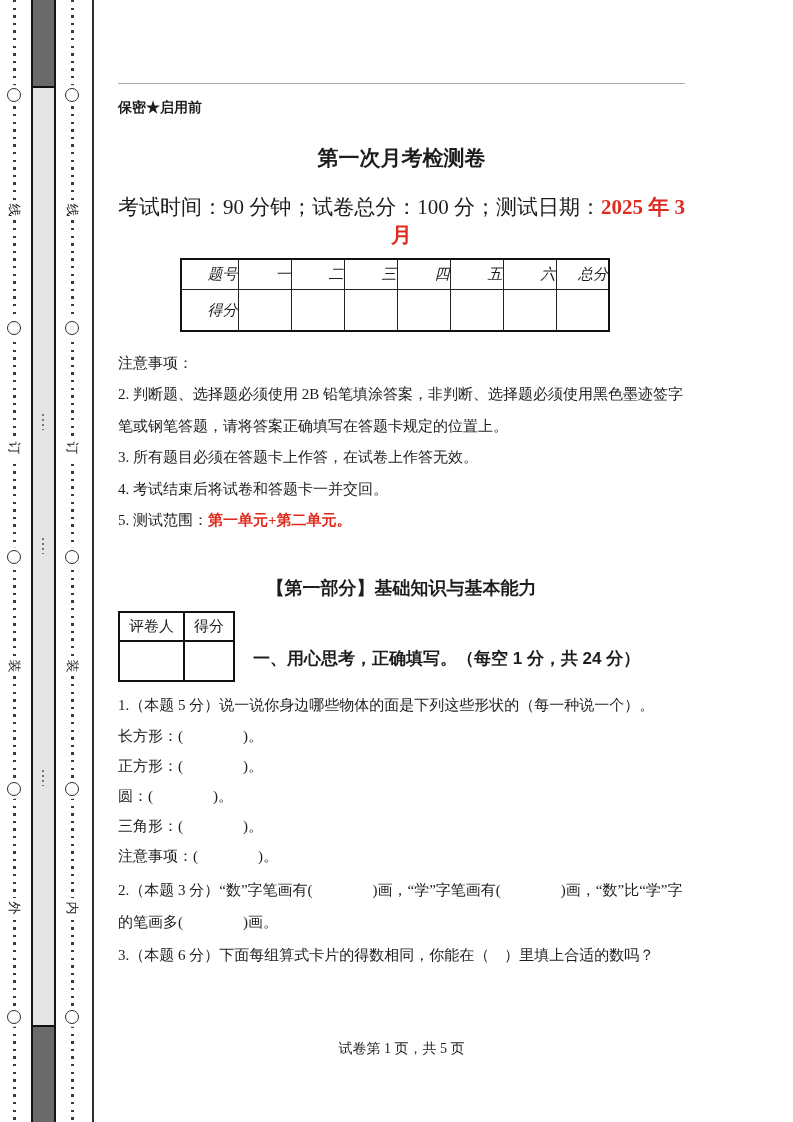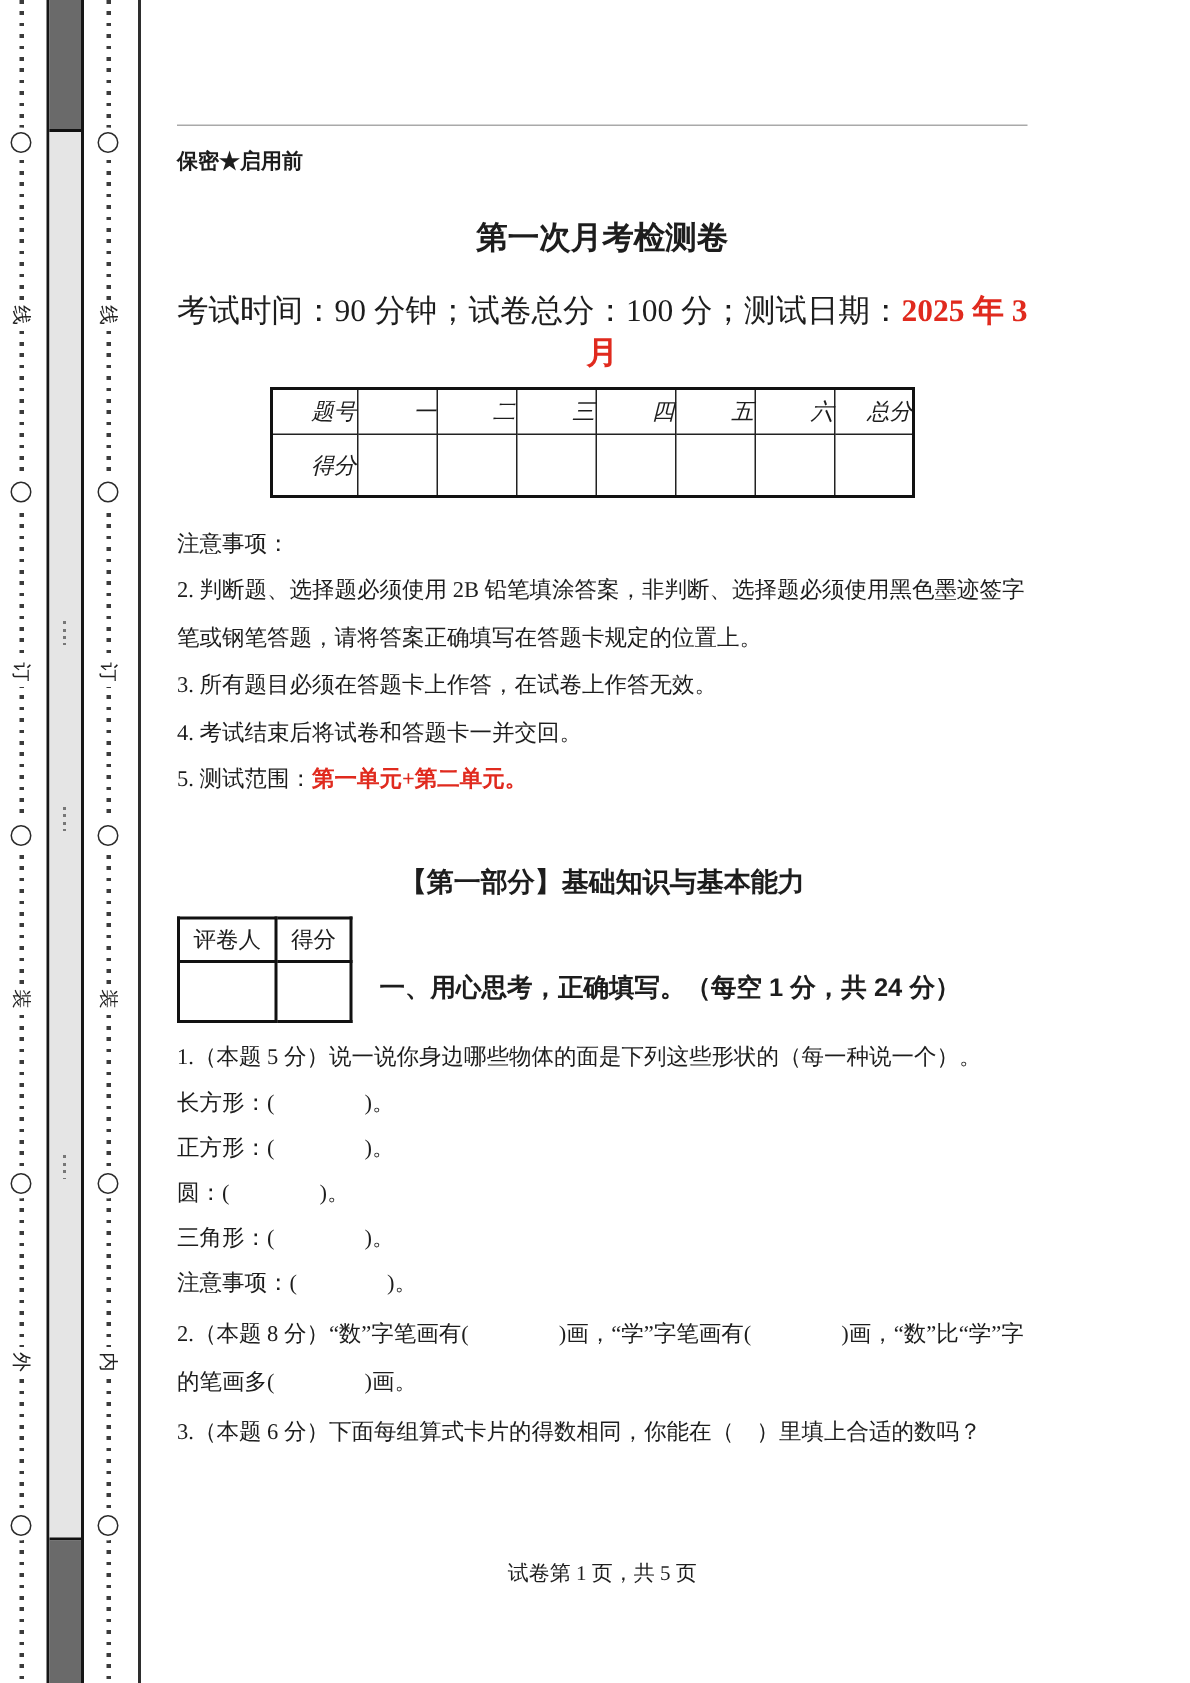--- a/index.html
+++ b/index.html
@@ -172,20 +172,20 @@
       <div class="part1-heading">一、用心思考，正确填写。（每空 1 分，共 24 分）</div>
     </div>
 
     <p class="q">1.（本题 5 分）说一说你身边哪些物体的面是下列这些形状的（每一种说一个）。</p>
     <p class="qline">长方形：(　　　　)。</p>
     <p class="qline">正方形：(　　　　)。</p>
     <p class="qline">圆：(　　　　)。</p>
     <p class="qline">三角形：(　　　　)。</p>
     <p class="qline">注意事项：(　　　　)。</p>
 
-    <p class="q q2">2.（本题 8 分）“数”字笔画有(　　　　)画，“学”字笔画有(　　　　)画，“数”比“学”字的笔画多(　　　　)画。</p>
+    <p class="q q2">2.（本题 3 分）“数”字笔画有(　　　　)画，“学”字笔画有(　　　　)画，“数”比“学”字的笔画多(　　　　)画。</p>
     <p class="q q3">3.（本题 6 分）下面每组算式卡片的得数相同，你能在（　）里填上合适的数吗？</p>
 
   </div>
 
   <div class="footer">试卷第 1 页，共 5 页</div>
 
 </div>
 
 </body></html>

